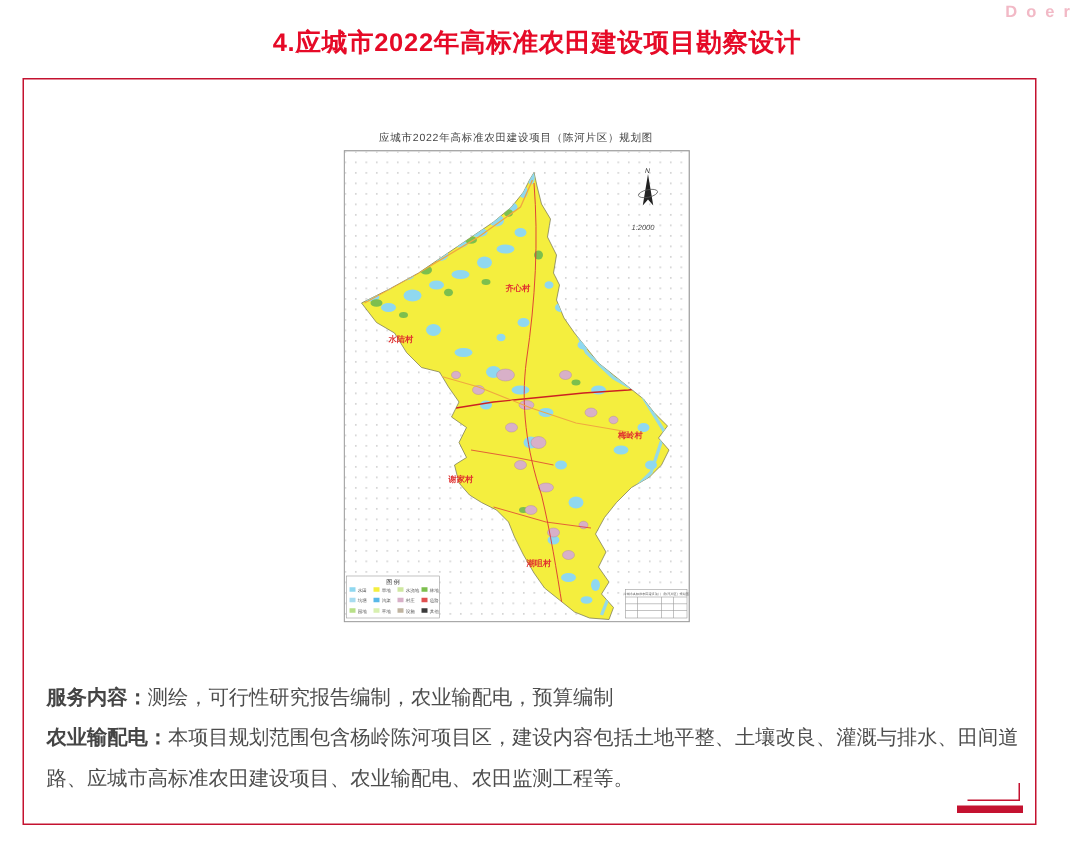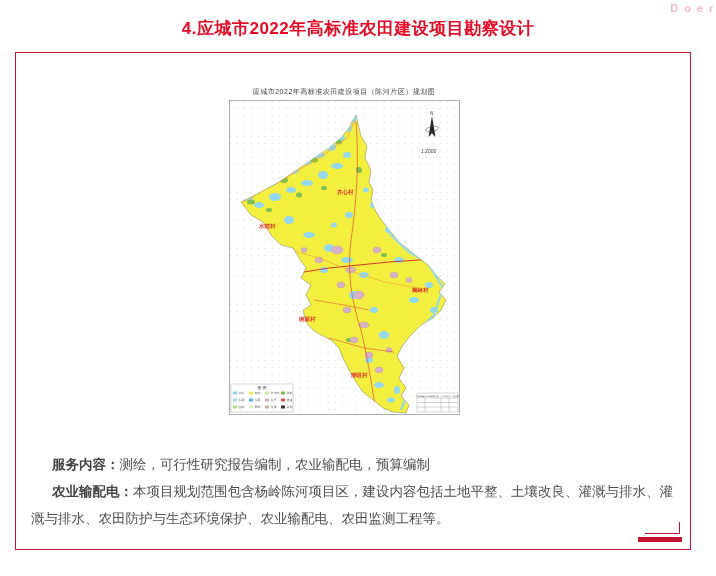--- a/index.html
+++ b/index.html
@@ -10,21 +10,21 @@
   #page-title{position:absolute;top:17px;left:0;width:100%;text-align:center;
         color:#e60a27;font-size:17px;font-weight:bold;letter-spacing:.5px;}
   #card{position:absolute;left:15px;top:52px;width:674px;height:496px;
         border:1.5px solid #c41230;background:#fff;}
   #map-title{position:absolute;left:98px;top:34px;width:460px;text-align:center;
         color:#444;font-size:7px;letter-spacing:.5px;}
   #map-sheet{position:absolute;left:213px;top:47px;width:231px;height:315px;}
   #info-block{position:absolute;left:15px;top:398px;width:652px;
         color:#4d4d4d;font-size:13.5px;line-height:27px;}
   #info-block p{margin:0;}
-  #info-block b{font-weight:bold;color:#454545;margin-left:21px;}
+  #info-block b{font-weight:bold;color:#454545;}
   #corner-ornament{position:absolute;right:8px;bottom:7px;width:46px;height:20px;}
   #corner-thin{position:absolute;right:2px;top:0;width:34px;height:11px;
         border-top:0;border-right:1px solid #c41230;border-bottom:1px solid #c41230;}
   #corner-bar{position:absolute;right:0;bottom:0;width:44px;height:5px;background:#c41230;}
 </style>
 </head>
 <body>
 
 <div id="page">
 
@@ -194,21 +194,21 @@
         <line x1="188" y1="307" x2="229" y2="307"></line>
         <line x1="196" y1="298" x2="196" y2="312"></line>
         <line x1="212" y1="298" x2="212" y2="312"></line>
         <line x1="220" y1="298" x2="220" y2="312"></line>
         <text x="208.5" y="296.6" font-size="2.1" fill="#555" text-anchor="middle" stroke="none">应城市高标准农田建设项目（陈河片区）规划图</text>
       </g>
     </svg>
 
     <div id="info-block">
       <p><b>服务内容：</b><span>测绘，可行性研究报告编制，农业输配电，预算编制</span></p>
-      <p><b>农业输配电：</b><span>本项目规划范围包含杨岭陈河项目区，建设内容包括土地平整、土壤改良、灌溉与排水、灌溉与排水、农田防护与生态环境保护、农业输配电、农田监测工程等。</span></p>
+      <p><b>农业输配电：</b><span>本项目规划范围包含杨岭陈河项目区，建设内容包括土地平整、土壤改良、灌溉与排水、田间道路、应城市高标准农田建设项目、农业输配电、农田监测工程等。</span></p>
     </div>
 
     <div id="corner-ornament">
       <div id="corner-thin"></div>
       <div id="corner-bar"></div>
     </div>
 
   </div>
 </div>
 

